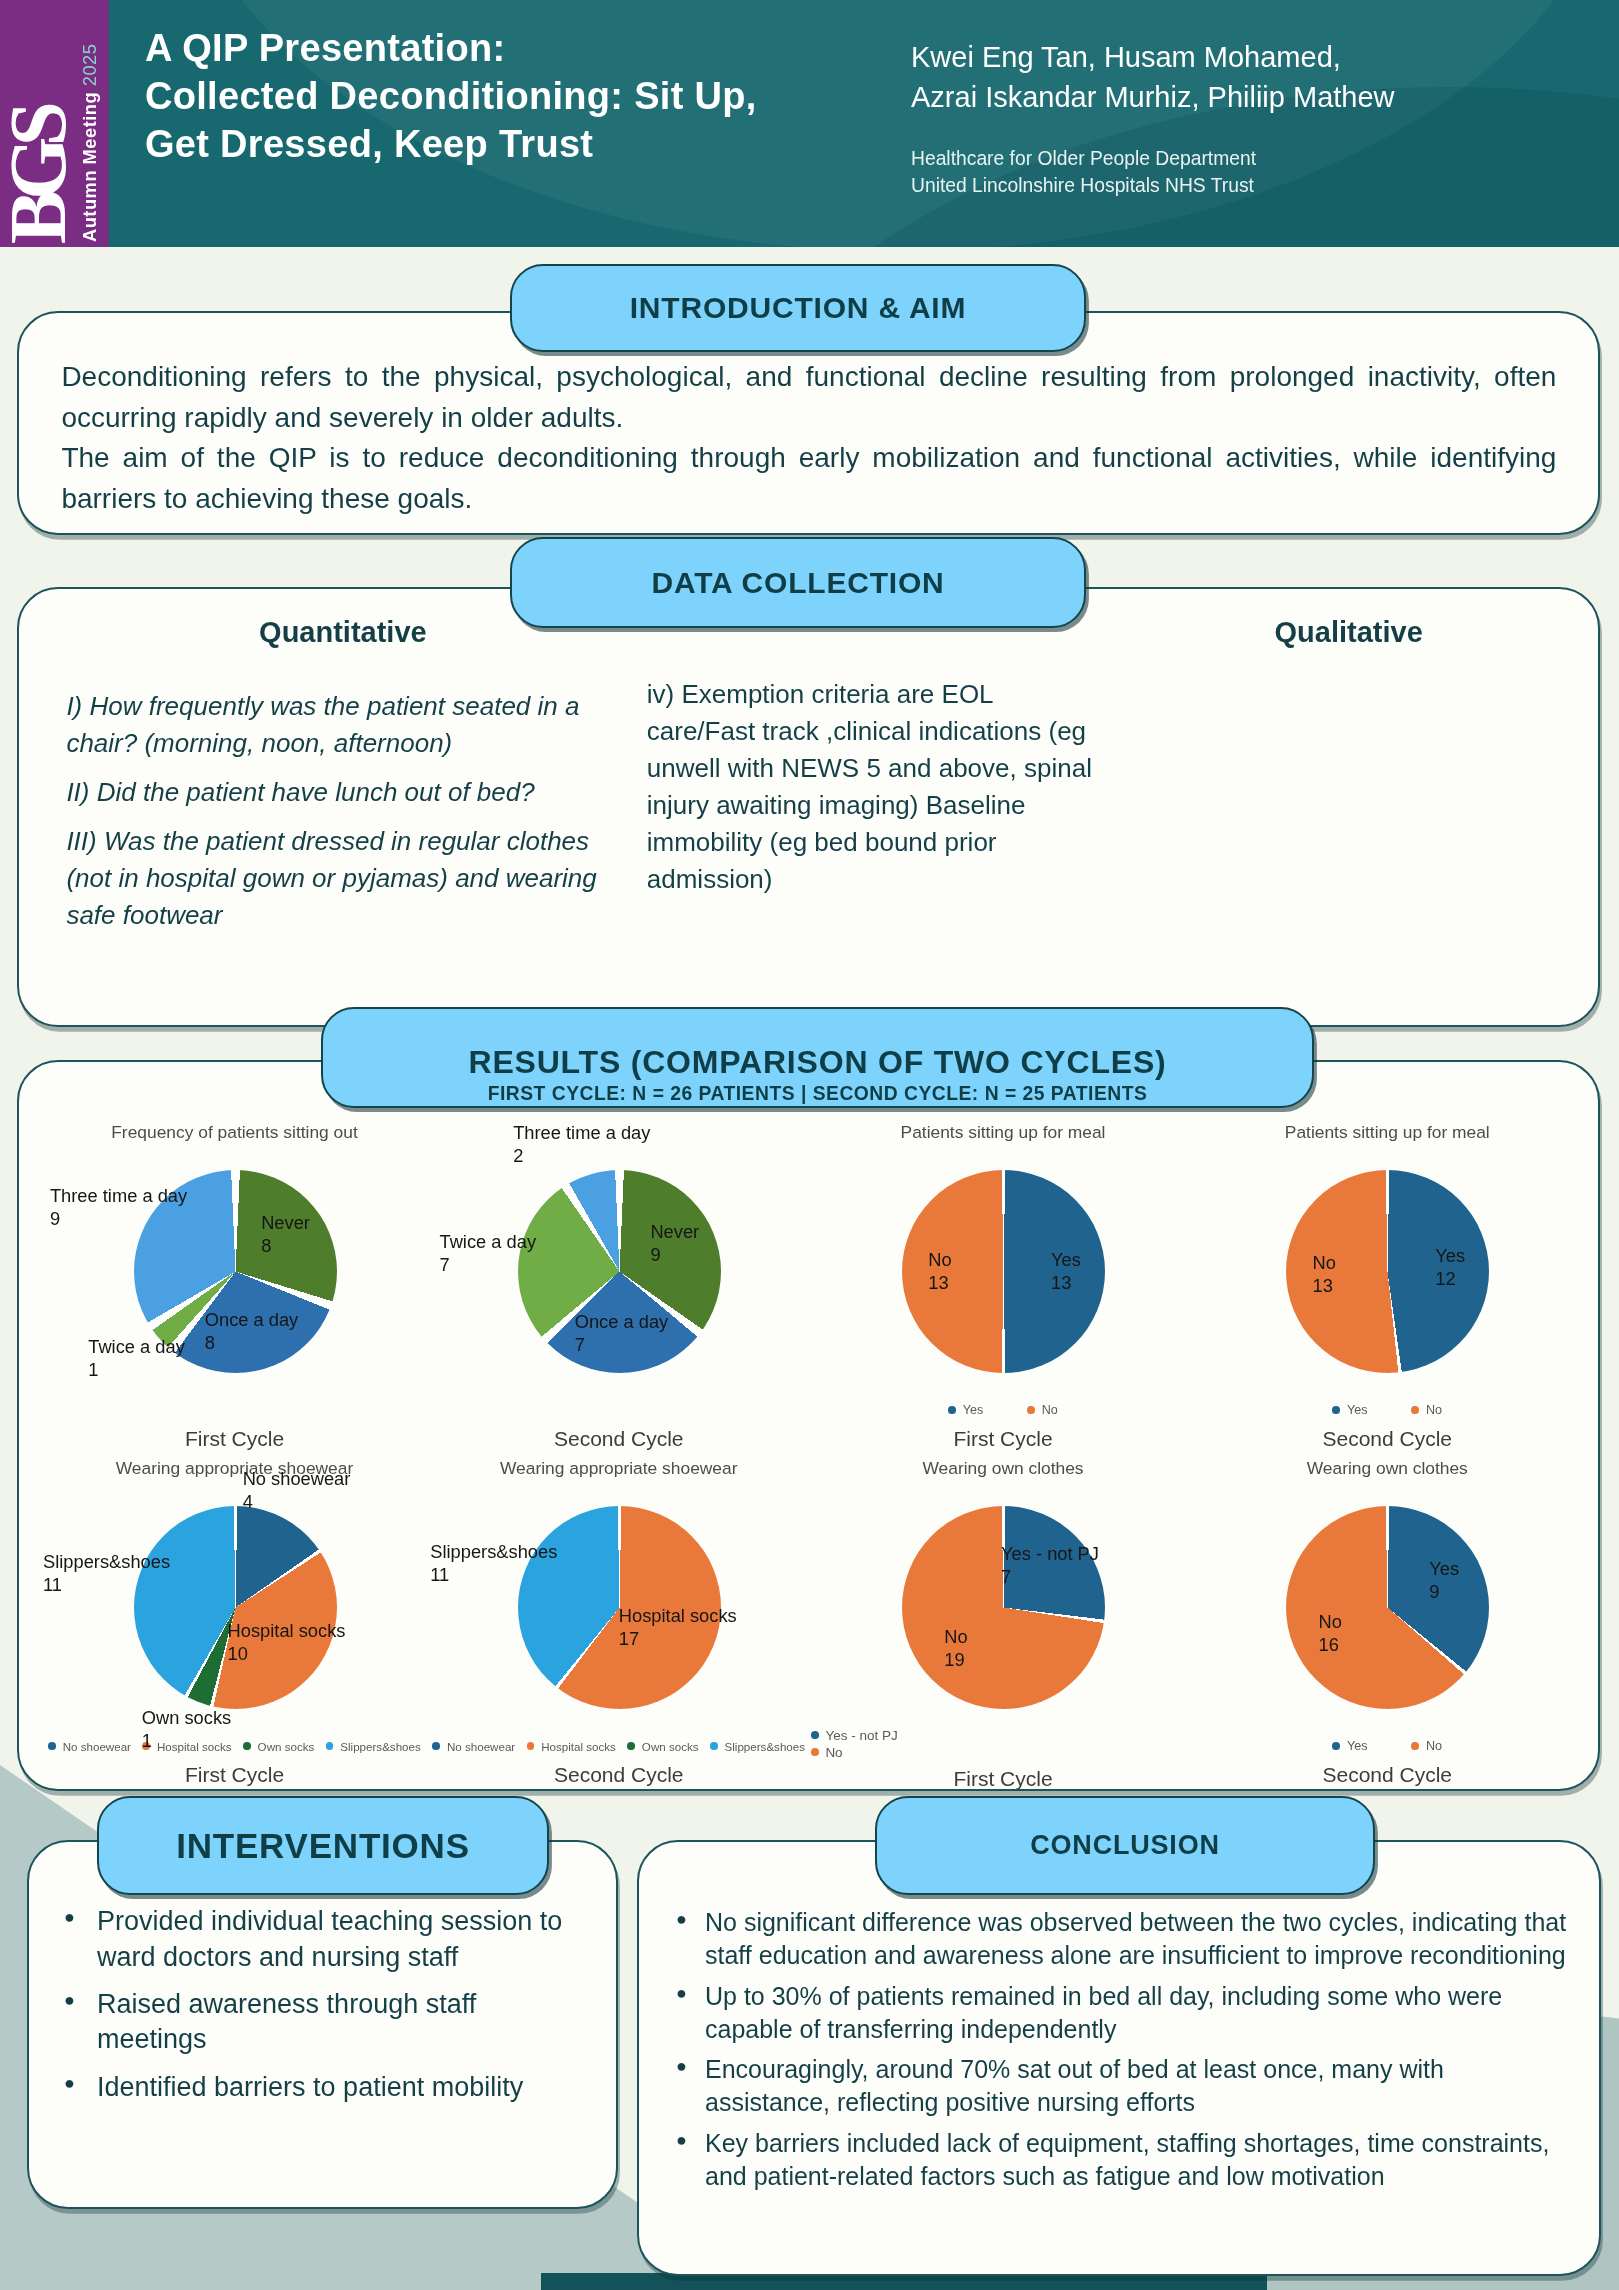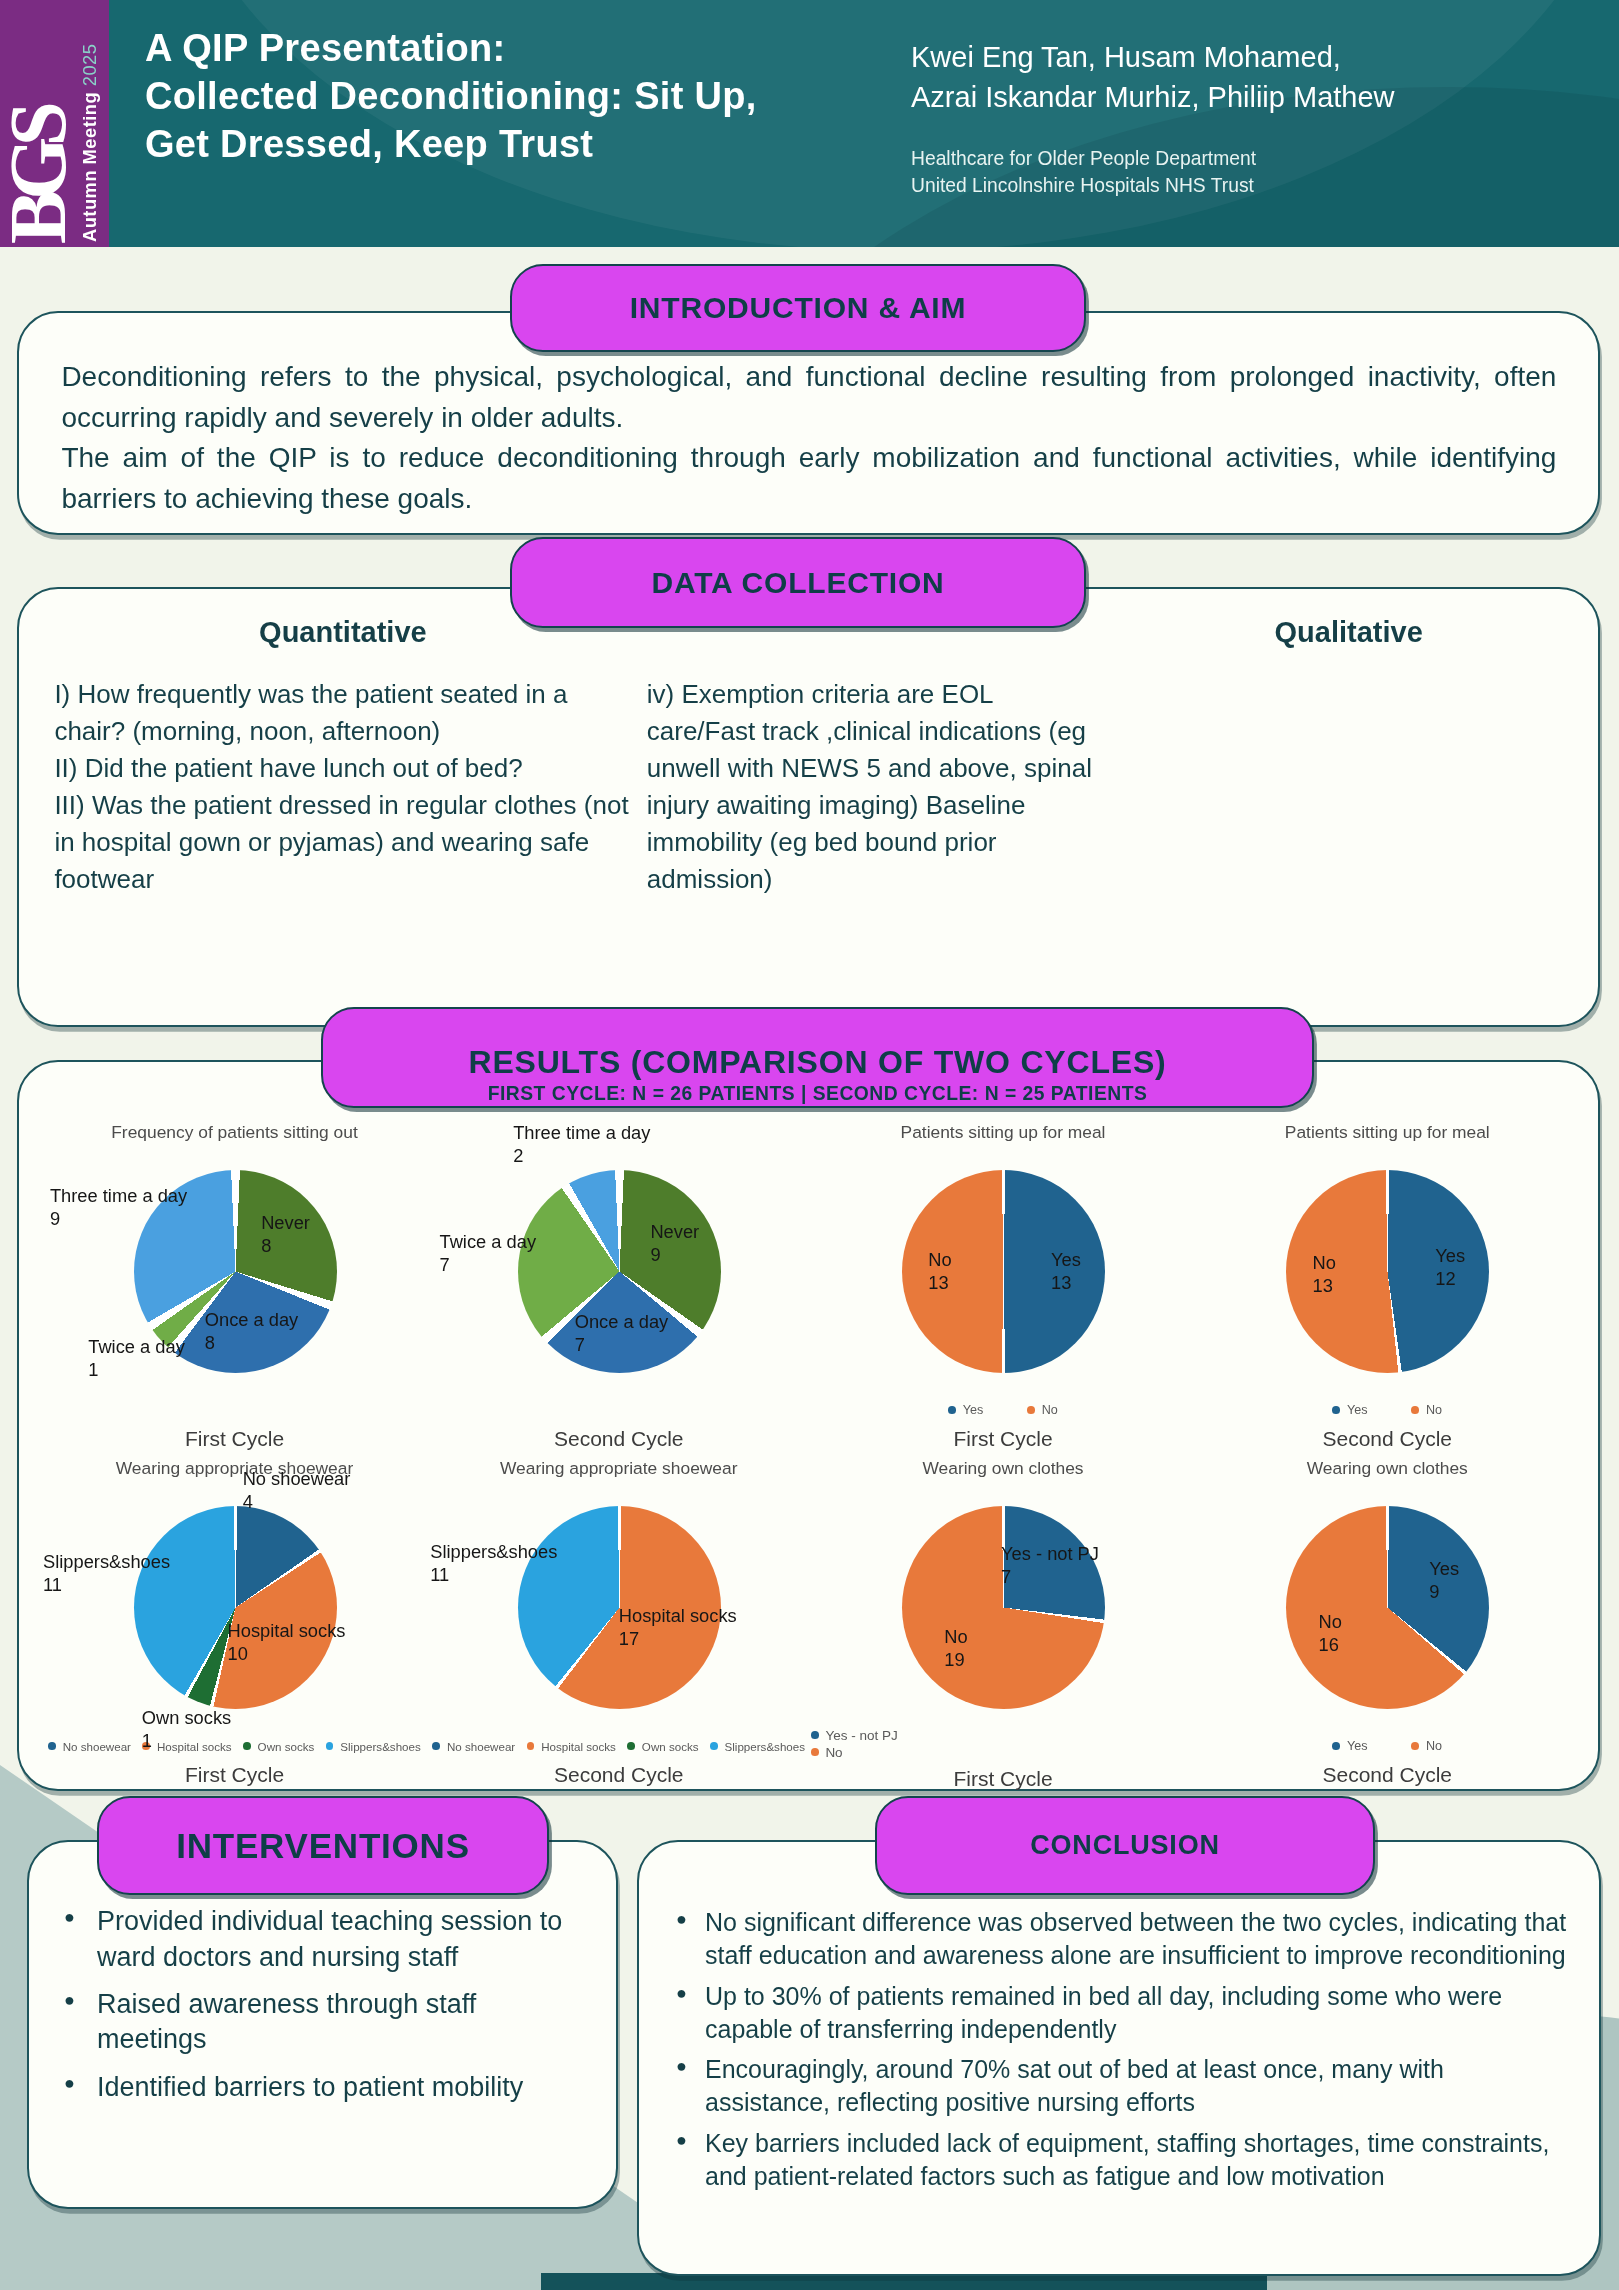--- a/index.html
+++ b/index.html
@@ -14,34 +14,34 @@
   .logo-block{position:absolute;left:0;top:0;width:109px;height:247px;background:#7b2c83;z-index:2;}
   .bgs{writing-mode:vertical-rl;transform:rotate(180deg);font-family:"Liberation Serif",serif;
        font-weight:bold;font-size:81px;color:#fff;letter-spacing:-9.7px;position:absolute;left:0px;top:5.8px;height:238px;line-height:77px;}
   .meeting{writing-mode:vertical-rl;transform:rotate(180deg);position:absolute;left:79px;top:5.8px;height:236px;
        font-size:18.3px;font-weight:bold;color:#fff;letter-spacing:0.5px;}
   .meeting .year{color:#8ad2c8;font-weight:normal;}
   .ptitle{position:absolute;left:145px;top:25px;z-index:2;color:#fff;font-weight:bold;font-size:38px;line-height:1.26;letter-spacing:0.3px;}
   .authors{position:absolute;left:911px;top:37px;z-index:2;color:#fff;font-size:29px;line-height:1.38;font-weight:normal;}
   .dept{position:absolute;left:911px;top:145px;z-index:2;color:#e7f3f1;font-size:19.3px;line-height:1.4;}
   
-  .pill{position:absolute;background:#d946ef;border:2.9px solid #14454d;border-radius:33px;color:#0f3e47;
+  .pill{position:absolute;background:#7dd3fc;border:2.9px solid #14454d;border-radius:33px;color:#0f3e47;
         font-weight:bold;text-align:center;z-index:3;display:flex;flex-direction:column;justify-content:center;
         box-shadow:2.9px 3.9px 0 rgba(12,45,52,.55);letter-spacing:0.8px;}
   .box{position:absolute;background:#fdfef9;border:2.9px solid #1d545c;border-radius:41px;z-index:2;
        box-shadow:1.9px 4.8px 0 rgba(12,45,52,.35);box-sizing:border-box;color:#153f47;}
   .pill-intro{left:510px;top:264px;width:572px;height:84px;font-size:30px;}
   .box-intro{left:17.4px;top:311px;width:1583px;height:224px;padding:44px 42px 0 42px;}
   .box-intro p{margin:0;font-size:28px;line-height:1.45;text-align:justify;}
   .pill-data{left:510px;top:537px;width:572px;height:87px;font-size:30px;}
   .box-data{left:17.4px;top:587px;width:1583px;height:440px;padding:27px 35px 0 35px;}
   .dc-grid{display:grid;grid-template-columns:577px 452px 469px;column-gap:15.4px;}
   .dc-head{font-size:29px;font-weight:bold;height:60px;text-align:center;}
   .dc-text{font-size:26px;line-height:1.42;}
-  .dc-text p{margin:0;}
+  .dc-text p{margin:12px;font-style:italic;}
   .pill-results{left:321px;top:1007px;width:989px;height:97px;font-size:32px;line-height:1.25;justify-content:flex-end;}
   .pill-results .sub{font-size:19.3px;letter-spacing:0.5px;}
   .box-results{left:17.4px;top:1060px;width:1583px;height:731px;}
   .pill-interv{left:97px;top:1796px;width:448px;height:95px;font-size:35px;}
   .box-interv{left:27px;top:1840px;width:591px;height:369px;padding:62px 25px 0 29px;}
   .pill-concl{left:875px;top:1796px;width:496px;height:95px;font-size:27px;}
   .box-concl{left:637px;top:1840px;width:964px;height:436px;padding:64px 27px 0 31px;}
   ul.blist{list-style:none;margin:0;padding:0;}
   ul.blist li{position:relative;padding-left:39px;margin-bottom:11.6px;font-size:27px;line-height:1.32;}
   .box-concl ul.blist li{font-size:25px;margin-bottom:7.7px;padding-left:35px;}

